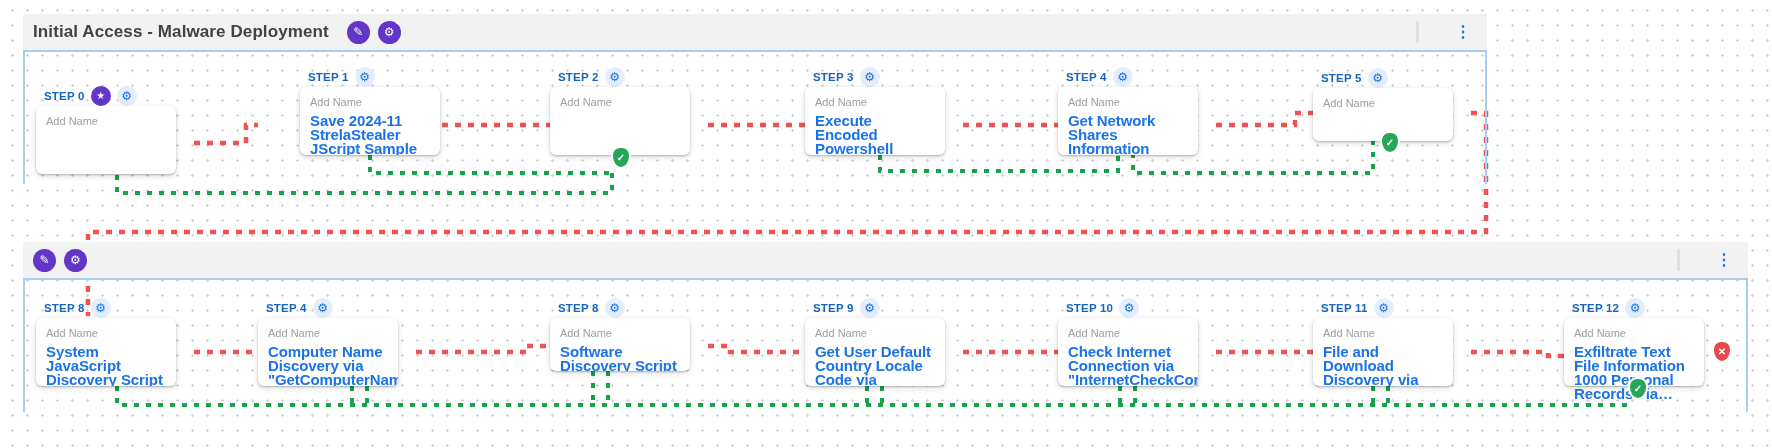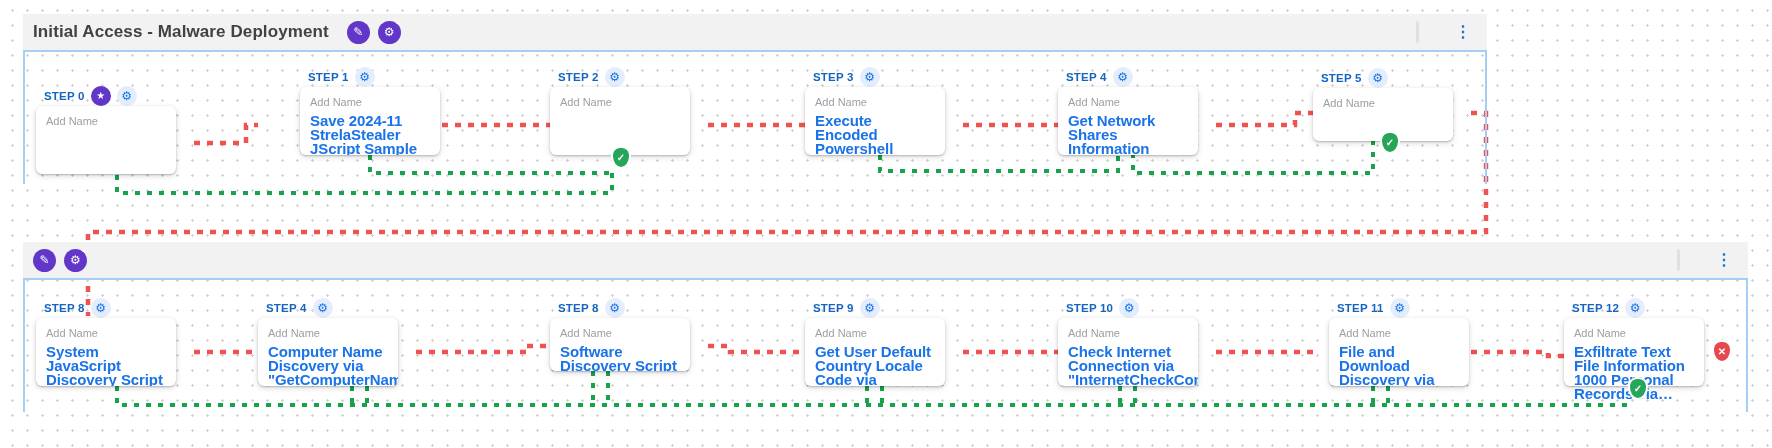--- a/index.html
+++ b/index.html
@@ -232,21 +232,21 @@
     <div class="step" style="left: 1058px; top: 297px;">
       <div class="step-head">
         <span class="step-label">STEP 10</span>
         <span class="mini-badge gear">⚙</span>
       </div>
       <div class="step-card" style="height: 68px;">
         <div class="add-name">Add Name</div>
         <div class="step-desc">Check Internet Connection via "InternetCheckConnectionA"…</div>
       </div>
     </div>
-    <div class="step" style="left: 1313px; top: 297px; margin-left: 16px;">
+    <div class="step" style="left: 1313px; top: 297px;">
       <div class="step-head">
         <span class="step-label">STEP 11</span>
         <span class="mini-badge gear">⚙</span>
       </div>
       <div class="step-card" style="height: 68px;">
         <div class="add-name">Add Name</div>
         <div class="step-desc">File and Download Discovery via "FindFirstFileW" and…</div>
       </div>
     </div>
     <div class="step" style="left: 1564px; top: 297px;">

